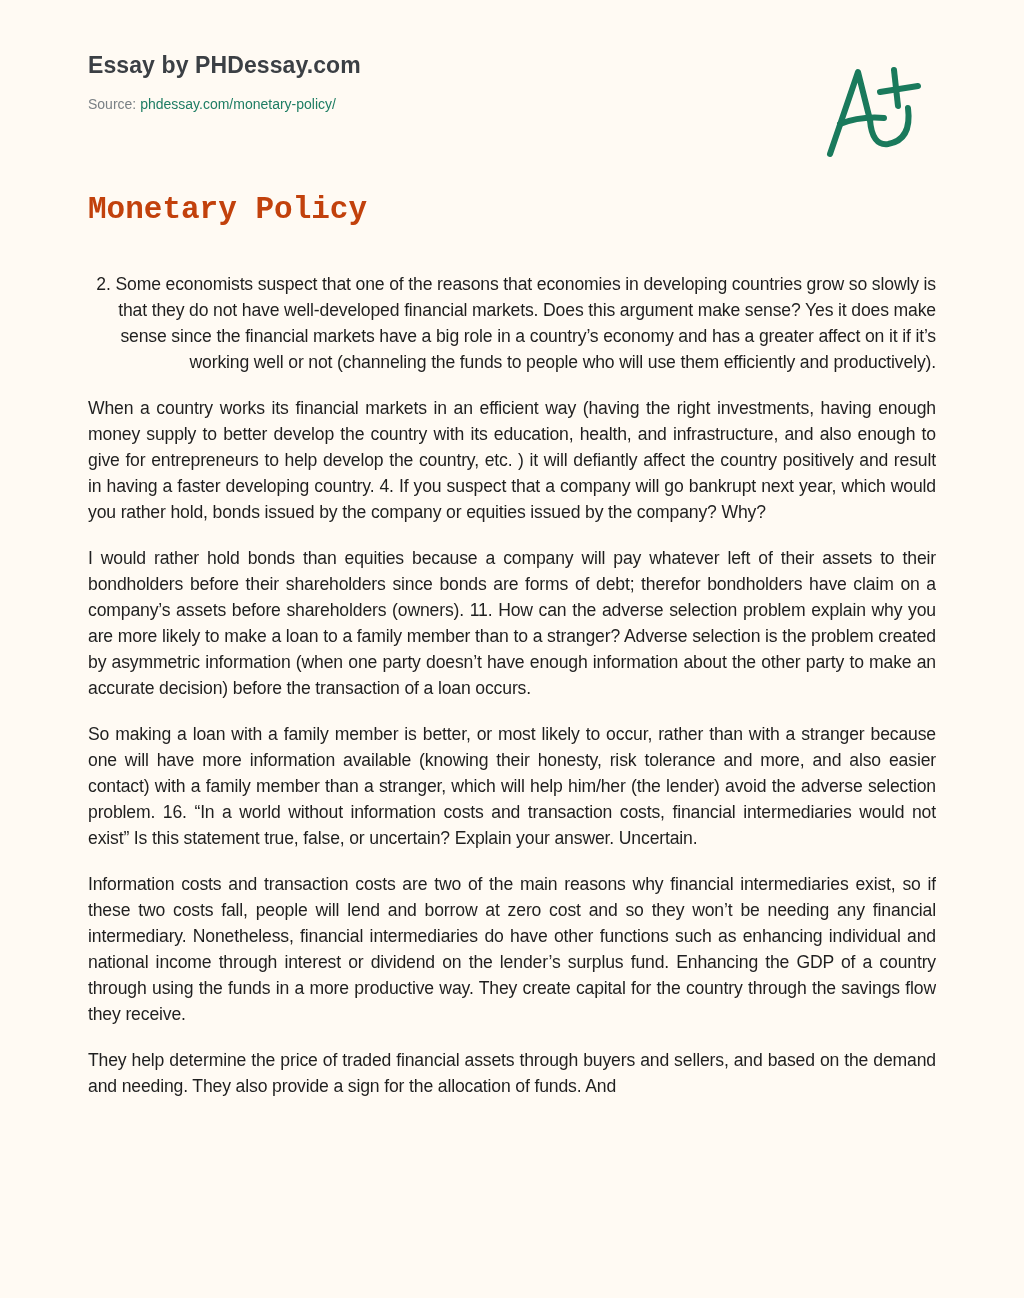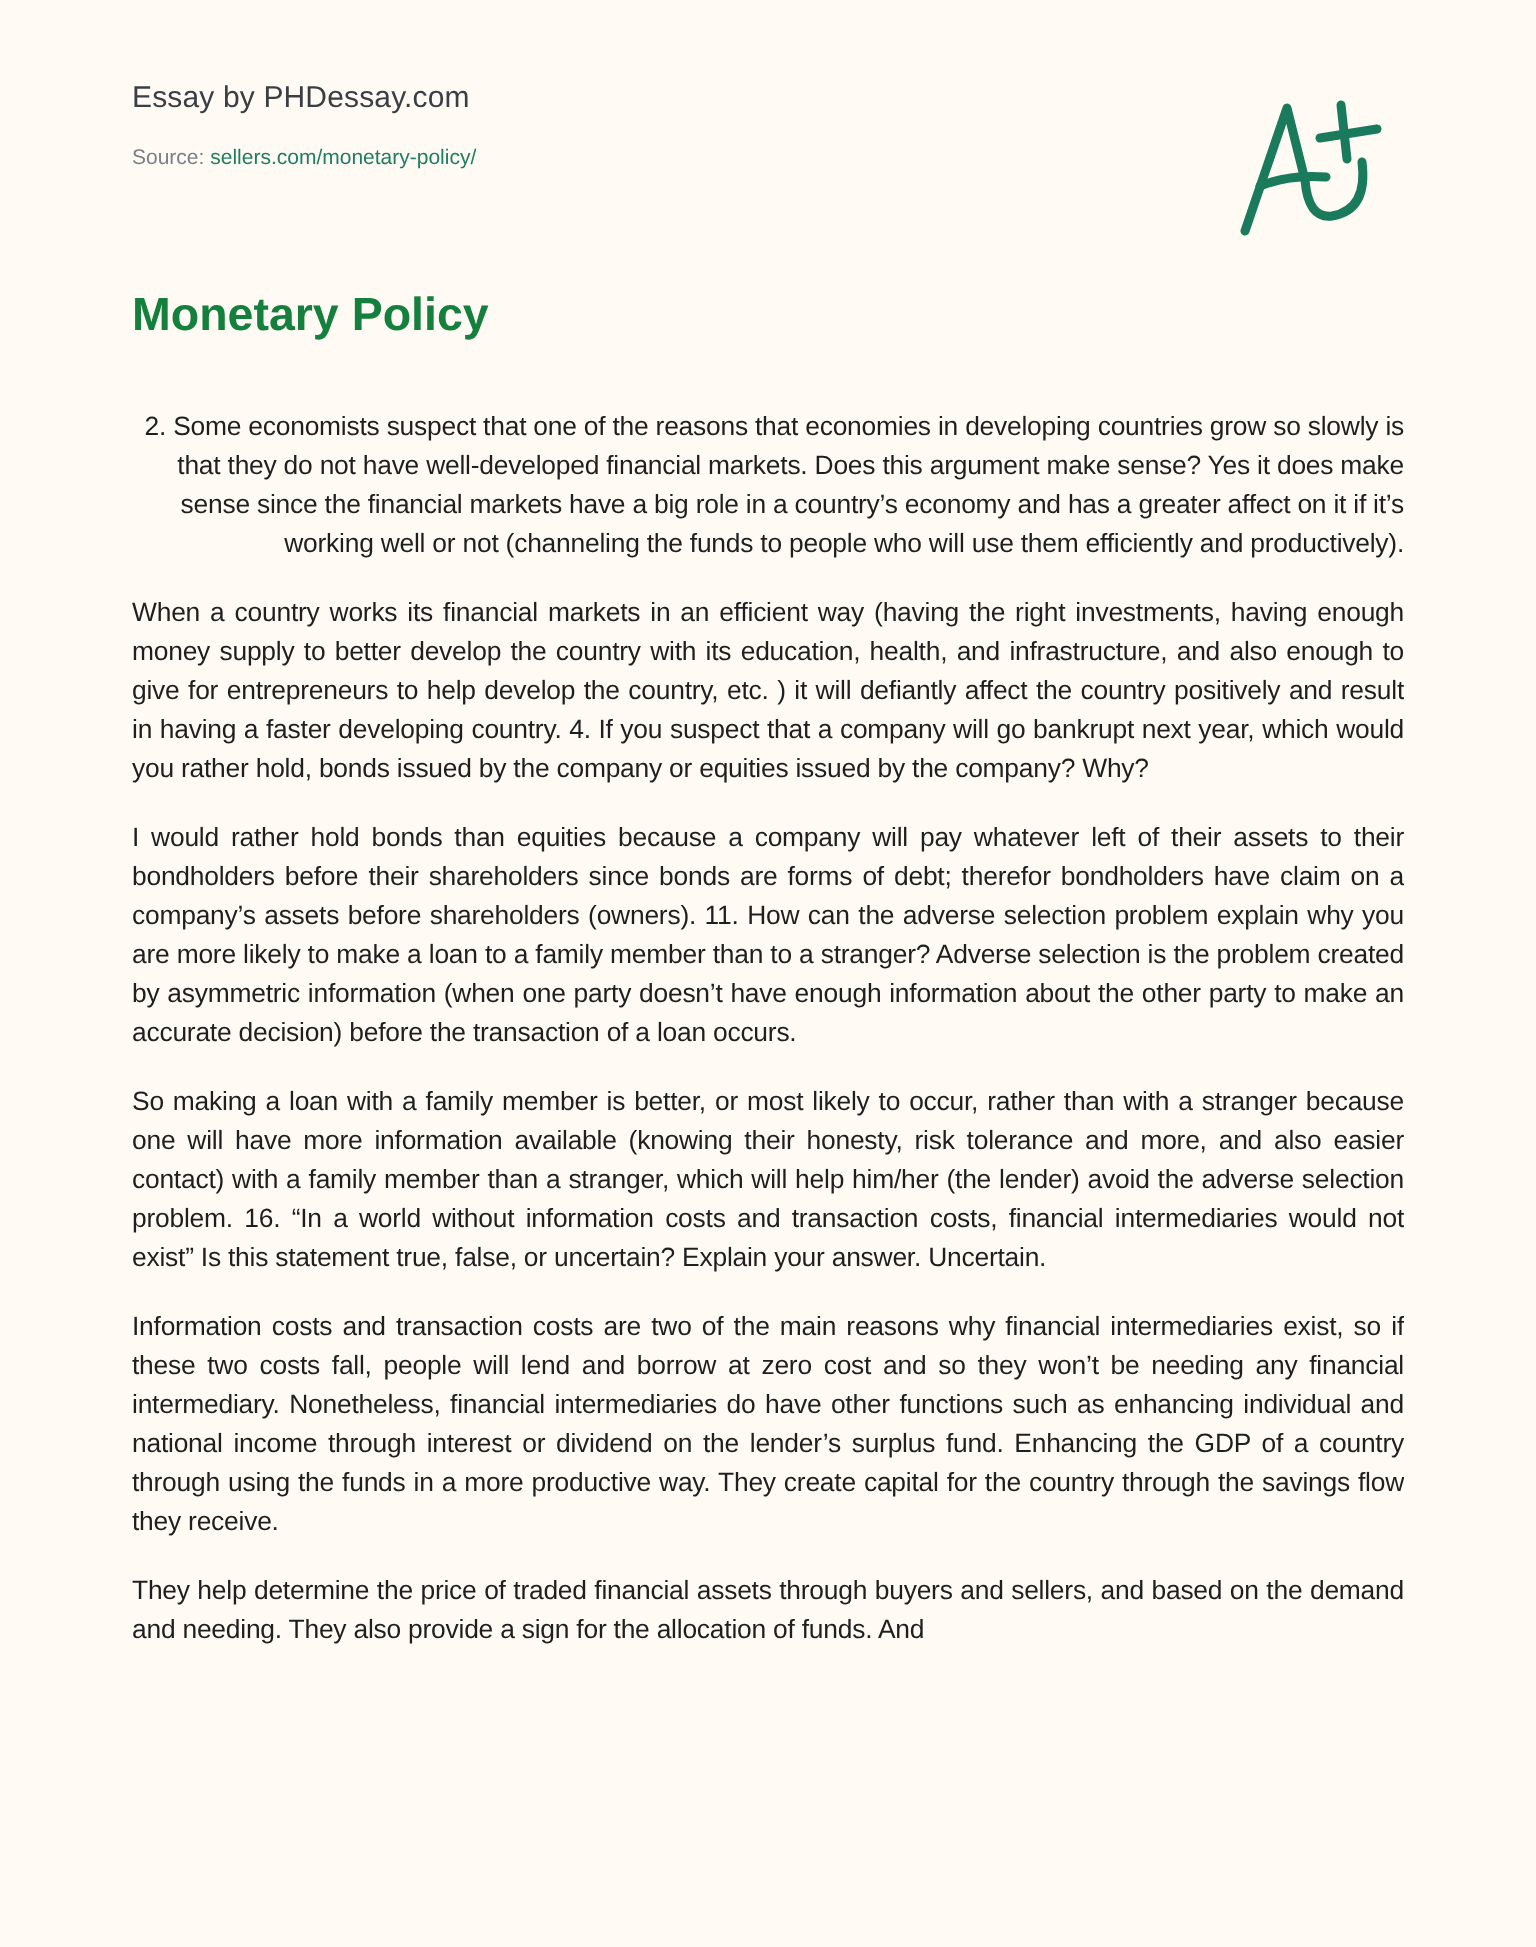--- a/index.html
+++ b/index.html
@@ -15,22 +15,22 @@
       font-family: "Liberation Sans", "DejaVu Sans", sans-serif;
       color: #1c1c1c;
     }
     .header {
       position: absolute;
       left: 88px;
       top: 48px;
       width: 700px;
     }
     .site-title {
-      font-size: 20px;
-      font-weight: normal;
+      font-size: 23px;
+      font-weight: bold;
       color: #3b3f44;
       margin: 0;
       line-height: 34px;
       letter-spacing: 0.1px;
     }
     .source {
       margin-top: 12px;
       font-size: 14px;
       color: #7a8085;
       line-height: 20px;
@@ -46,22 +46,23 @@
       width: 112px;
       height: 102px;
     }
     .page-title {
       position: absolute;
       left: 88px;
       top: 188px;
       margin: 0;
       font-size: 31px;
       font-weight: bold;
-      color: #15803d;
+      color: #c2410c;
       line-height: 44px;
+      font-family: Liberation Mono, monospace;
     }
     .content {
       position: absolute;
       left: 88px;
       top: 271px;
       width: 848px;
       height: 979px;
       overflow: hidden;
     }
     .content p {
@@ -75,21 +76,21 @@
     .content p.first {
       text-align: right;
     }
   </style>
 </head>
 <body>
 
 <div class="header">
   <h1 class="site-title">Essay by PHDessay.com</h1>
   <div class="source">
-    <span>Source: </span><a>sellers.com/monetary-policy/</a>
+    <span>Source: </span><a>phdessay.com/monetary-policy/</a>
   </div>
 </div>
 
 <div class="logo">
   <svg width="112" height="102" viewBox="0 0 112 102" fill="none" stroke="#1a7a5c" stroke-width="6" stroke-linecap="round" stroke-linejoin="round">
 
     <path d="M8 92 L36 10 L48 58"></path>
     <path d="M18 62 Q38 54 62 56"></path>
 
     <path d="M48 58 Q50 84 66 82 Q90 78 86 46"></path>

